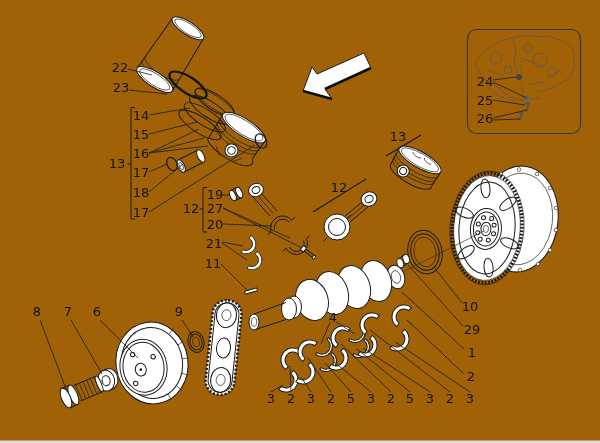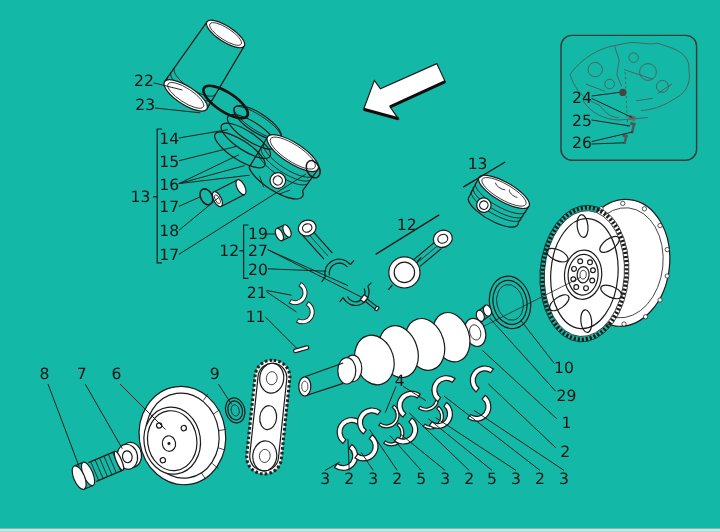--- a/index.html
+++ b/index.html
@@ -1,16 +1,16 @@
 <!DOCTYPE html>
 <html><head>
 <meta charset="utf-8">
 <style>
   html,body{margin:0;padding:0;background:#ffffff;}
-  .stage{position:relative;width:600px;height:443px;background:#14b8a6;overflow:hidden;
+  .stage{position:relative;width:600px;height:443px;background:#a16207;overflow:hidden;
          font-family:"DejaVu Sans","Liberation Sans",sans-serif;}
   svg{display:block;}
   svg text{font-size:13px;fill:#151515;font-family:"DejaVu Sans","Liberation Sans",sans-serif;}
   .ink{stroke:#1b1b1b;fill:none;stroke-width:1;}
   .inkw{stroke:#1b1b1b;fill:#ffffff;stroke-width:1;}
   .thin{stroke-width:0.65;}
   .lead{stroke:#1b1b1b;stroke-width:0.8;fill:none;}
   .gray{stroke:#555;fill:none;stroke-width:0.7;}
 </style>
 </head>

